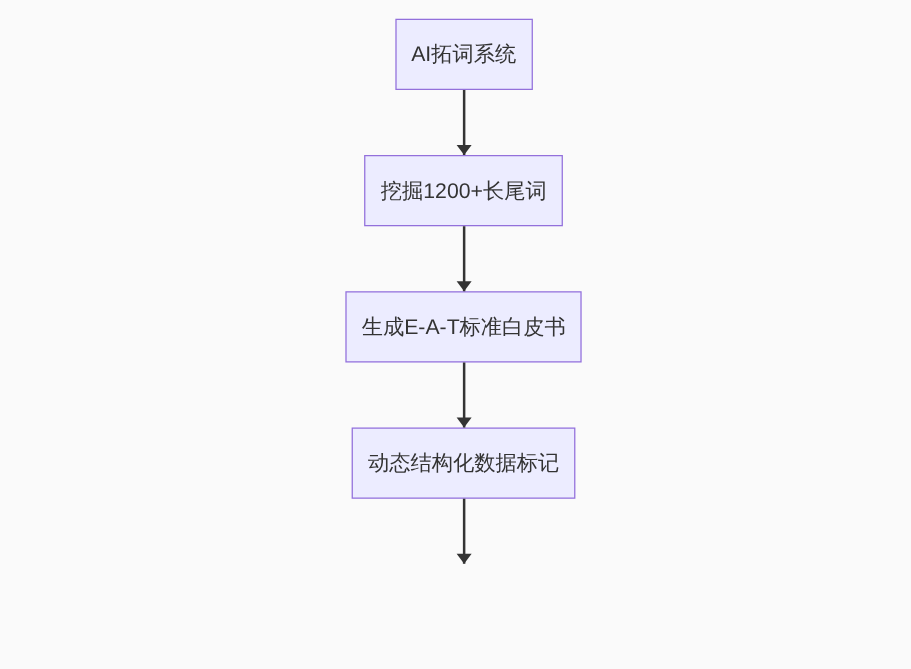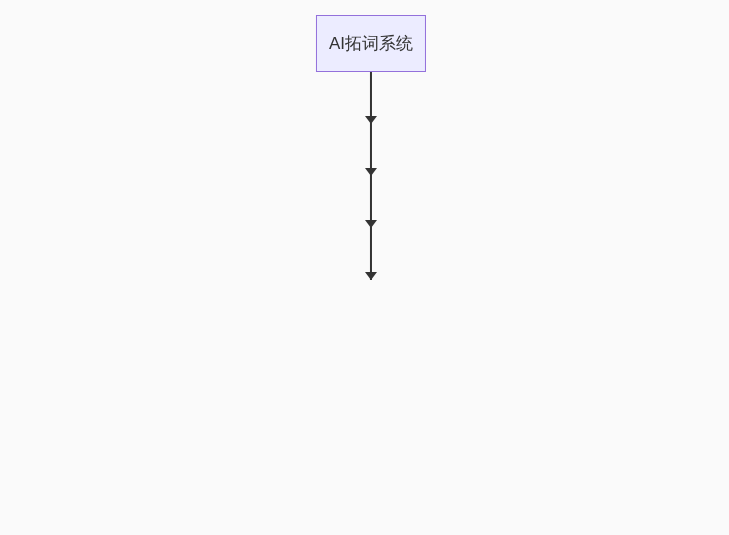--- a/index.html
+++ b/index.html
@@ -60,29 +60,38 @@
 <div class="flow">
 
   <div class="node">
     <span>AI拓词系统</span>
   </div>
 
   <div class="arrow">
     <span class="head"></span>
   </div>
 
+  <div class="node">
+    <span>挖掘1200+长尾词</span>
+  </div>
 
   <div class="arrow">
     <span class="head"></span>
   </div>
 
+  <div class="node">
+    <span>生成E-A-T标准白皮书</span>
+  </div>
 
   <div class="arrow">
     <span class="head"></span>
   </div>
 
+  <div class="node">
+    <span>动态结构化数据标记</span>
+  </div>
 
   <div class="arrow">
     <span class="head"></span>
   </div>
 
 
 </div>
 
 </body></html>

